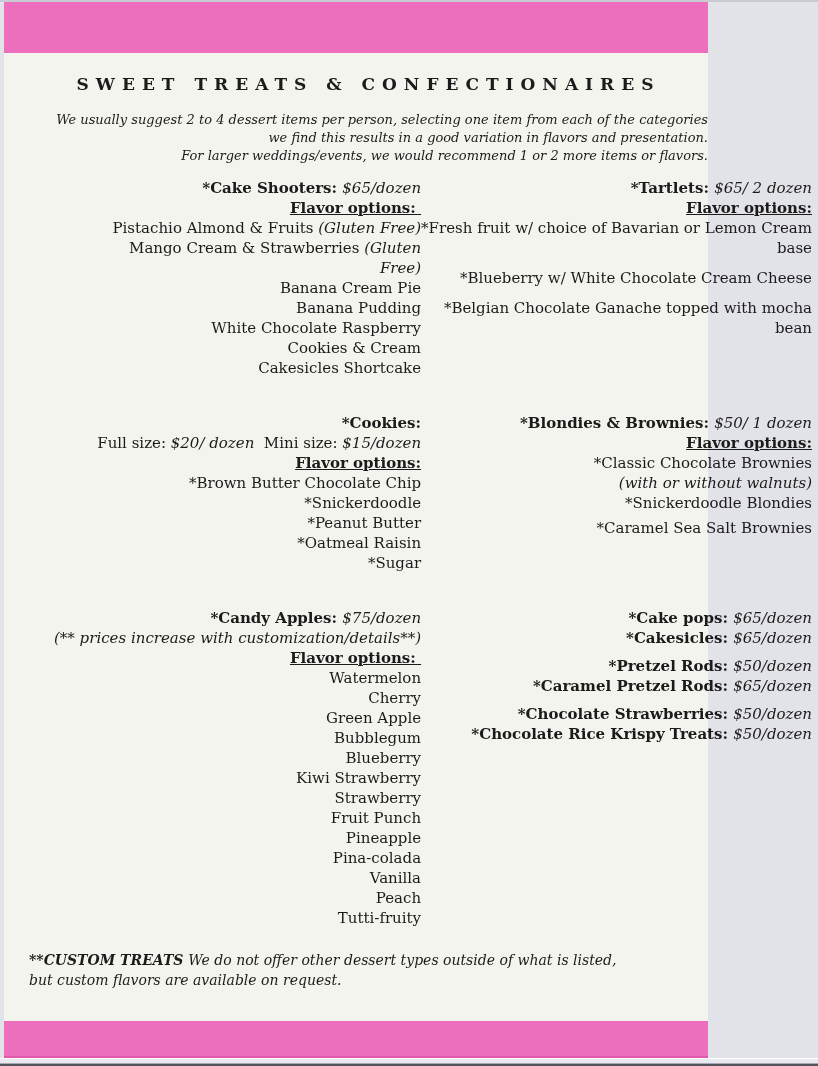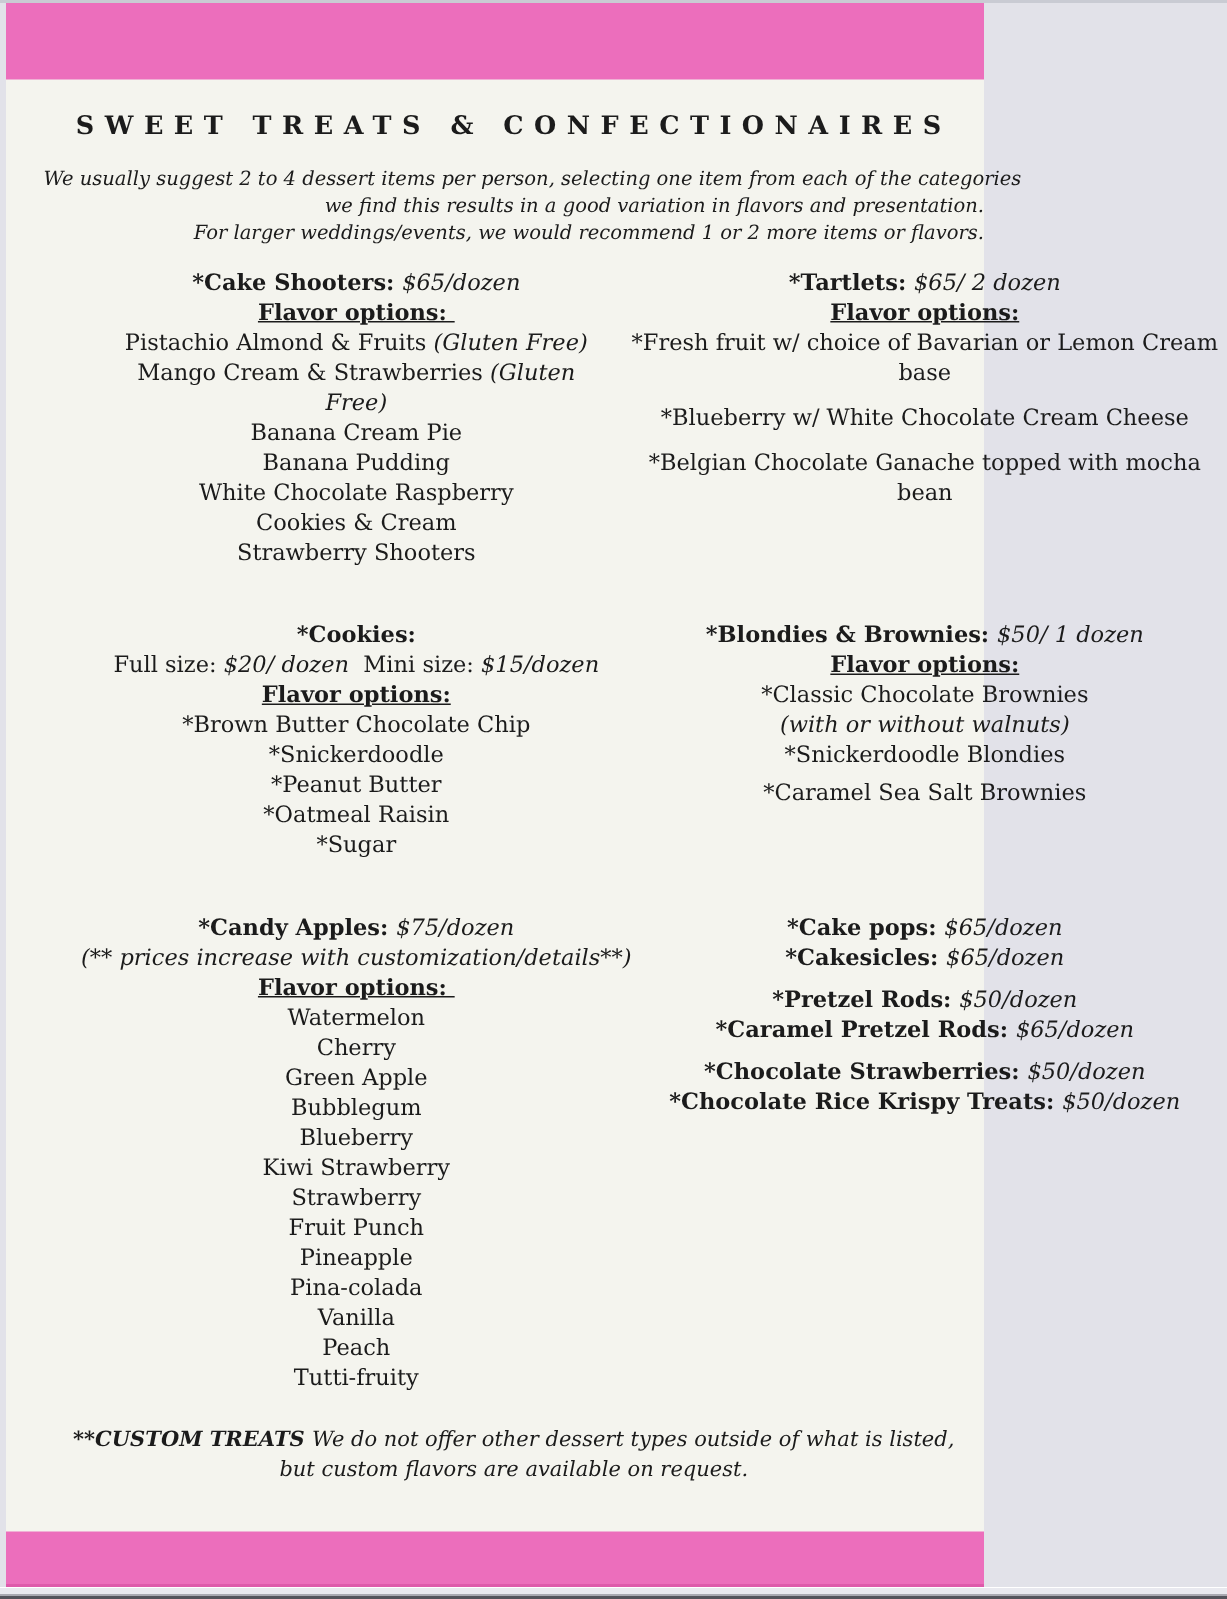--- a/index.html
+++ b/index.html
@@ -8,52 +8,52 @@
   }
   html,body{margin:0;padding:0;}
   body{
     width:818px;height:1066px;position:relative;overflow:hidden;
     background:var(--edge);
     font-family:"DejaVu Serif","Liberation Serif",serif;
     color:var(--text);
   }
   .top-edge-line{position:absolute;top:0;left:0;width:818px;height:2px;background:var(--top-line);}
   .page{
-    position:absolute;left:4px;top:2px;width:652px;height:1056px;
+    position:absolute;left:4px;top:2px;width:704px;height:1056px;
     background:var(--page-bg);
     text-decoration:underline;
   }
   .pink-bar-top{position:absolute;top:0;left:0;right:0;height:51px;background:var(--pink);}
   .pink-bar-bottom{position:absolute;bottom:0;left:0;right:0;height:37px;background:var(--pink);border-bottom:2px solid var(--pink-edge);box-sizing:border-box;}
   .bottom-strip{
     position:absolute;bottom:0;left:0;width:818px;height:8px;
     background:linear-gradient(#ffffff 0 1px,#e9e9ef 1px 5px,#a9a9b1 5px 6px,var(--bottom-dark) 6px 8px);
   }
   .content{position:absolute;top:51px;left:0;right:0;bottom:37px;padding-top:20px;box-sizing:border-box;}
   .doc-title{
     margin:0;padding-left:25px;text-align:center;
     font-size:17px;font-weight:700;letter-spacing:7px;line-height:22px;white-space:nowrap;
   }
   .intro{margin-top:16px;padding-left:25px;text-align:right;font-style:italic;font-size:13px;line-height:18px;}
   .intro .intro-line{white-space:nowrap;}
   .menu{
     margin-top:13px;display:grid;grid-template-columns:1fr 1fr;
     row-gap:35px;padding:0 28px 0 50px;
   }
-  .cell{text-align:center;}
+  .cell{text-align:right;}
   .line{font-size:15px;line-height:20px;white-space:nowrap;}
   .line.spaced{margin-top:10px;}
   .line.gap{margin-top:8px;}
   .line.sp5{margin-top:5px;}
   .run-plain{}
   .run-bold{font-weight:700;}
   .run-italic{font-style:italic;}
   .run-bolditalic{font-weight:700;font-style:italic;}
   .run-boldunderline{font-weight:700;text-decoration:underline;}
-  .footer-note{margin-top:22px;padding-left:25px;text-align:center;font-size:14px;line-height:20px;}
+  .footer-note{margin-top:22px;padding-left:25px;font-size:14px;line-height:20px;}
   .footer-note .line{font-size:14px;}
 </style>
 </head>
 <body>
 
 <div class="top-edge-line"></div>
 
 <div class="page">
   <div class="pink-bar-top"></div>
   <div class="pink-bar-bottom"></div>
@@ -69,21 +69,21 @@
         <div class="cell">
           <div class="line"><span class="run-bold">*Cake Shooters: </span><span class="run-italic">$65/dozen</span></div>
           <div class="line"><span class="run-boldunderline">Flavor options:&nbsp;</span></div>
           <div class="line"><span class="run-plain">Pistachio Almond &amp; Fruits </span><span class="run-italic">(Gluten Free)</span></div>
           <div class="line"><span class="run-plain">Mango Cream &amp; Strawberries </span><span class="run-italic">(Gluten</span></div>
           <div class="line"><span class="run-italic">Free)</span></div>
           <div class="line"><span class="run-plain">Banana Cream Pie</span></div>
           <div class="line"><span class="run-plain">Banana Pudding</span></div>
           <div class="line"><span class="run-plain">White Chocolate Raspberry</span></div>
           <div class="line"><span class="run-plain">Cookies &amp; Cream</span></div>
-          <div class="line"><span class="run-plain">Strawberry Shooters</span></div>
+          <div class="line"><span class="run-plain">Cakesicles Shortcake</span></div>
         </div>
         <div class="cell">
           <div class="line"><span class="run-bold">*Tartlets: </span><span class="run-italic">$65/ 2 dozen</span></div>
           <div class="line"><span class="run-boldunderline">Flavor options:</span></div>
           <div class="line"><span class="run-plain">*Fresh fruit w/ choice of Bavarian or Lemon Cream</span></div>
           <div class="line"><span class="run-plain">base</span></div>
           <div class="line spaced"><span class="run-plain">*Blueberry w/ White Chocolate Cream Cheese</span></div>
           <div class="line spaced"><span class="run-plain">*Belgian Chocolate Ganache topped with mocha</span></div>
           <div class="line"><span class="run-plain">bean</span></div>
         </div>

